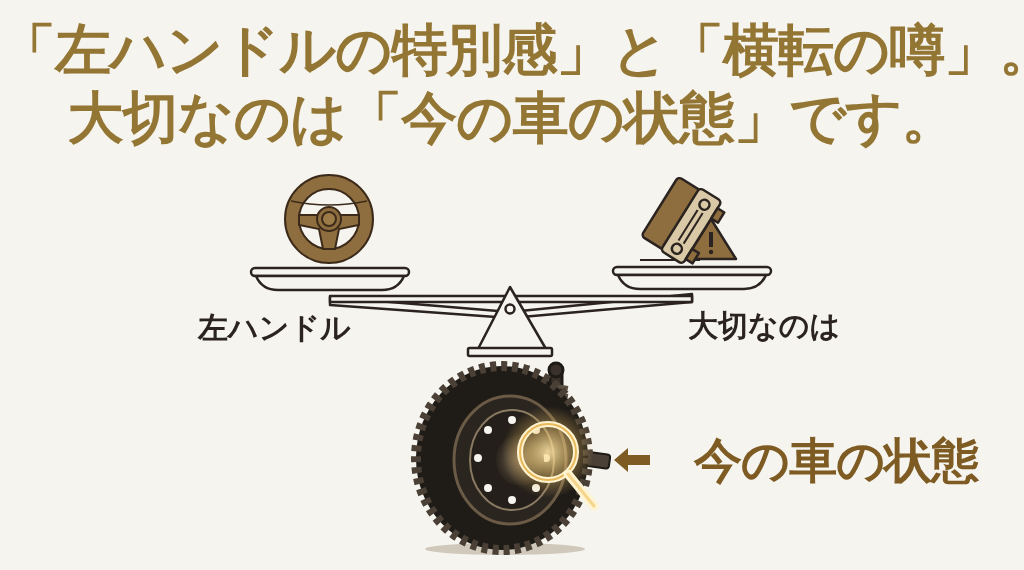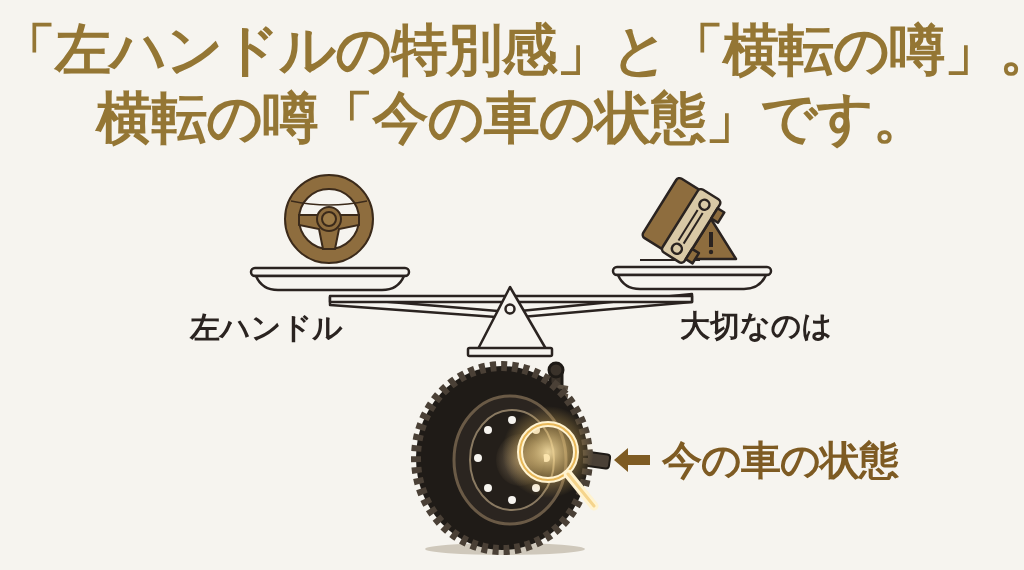--- a/index.html
+++ b/index.html
@@ -37,50 +37,52 @@
       height: 570px;
     }
 
     .label {
       position: absolute;
       color: #2a2320;
       font-weight: bold;
       font-size: 30px;
       line-height: 36px;
       white-space: nowrap;
+      margin-left: 8px;
     }
     .label.left { left: 190px; top: 310px; }
     .label.right { left: 680px; top: 308px; }
 
     .state-row {
       position: absolute;
       left: 612px;
       top: 432px;
       display: flex;
       align-items: center;
       gap: 10px;
     }
     .state-text {
       color: #7e5b23;
       font-weight: bold;
-      font-size: 40px;
+      font-size: 48px;
       line-height: 56px;
       white-space: nowrap;
       letter-spacing: -1px;
+      margin-left: 32px;
     }
     .arrow {
       width: 40px;
       height: 30px;
     }
   </style>
 </head>
 <body>
 
 <div class="title line1">「左ハンドルの特別感」と「横転の噂」。</div>
-<div class="title line2">横転の噂「今の車の状態」です。</div>
+<div class="title line2">大切なのは「今の車の状態」です。</div>
 
 <svg class="scene" viewBox="0 0 1024 570" xmlns="http://www.w3.org/2000/svg">
 
   <g stroke="#2a2320" stroke-width="2.5" fill="#f6f4ef" stroke-linejoin="round">
 
     <path d="M330 297 L330 305 L510 318 L510 312 Z"></path>
 
     <path d="M692 294 L692 302 L510 318 L510 312 Z"></path>
     <rect x="330" y="296" width="362" height="6"></rect>
   </g>

